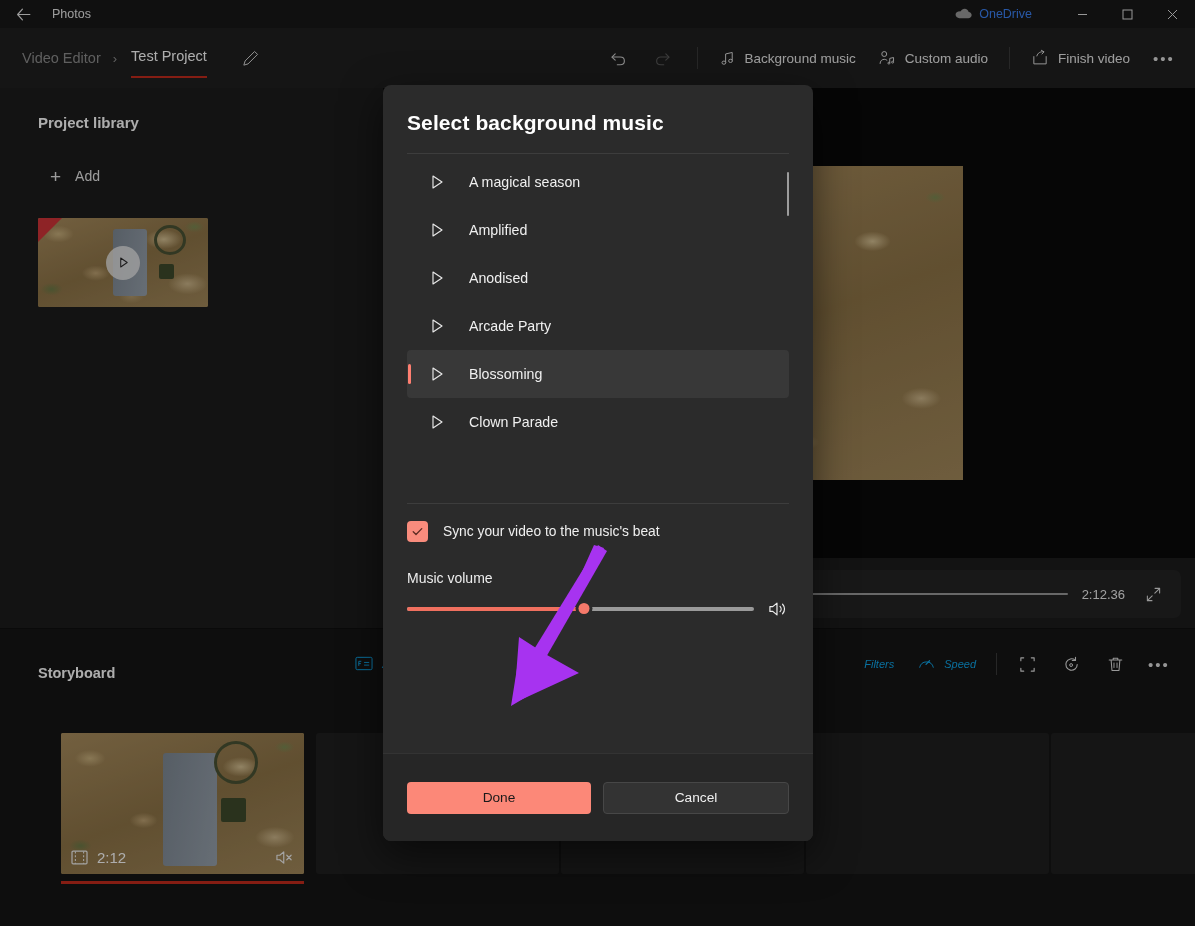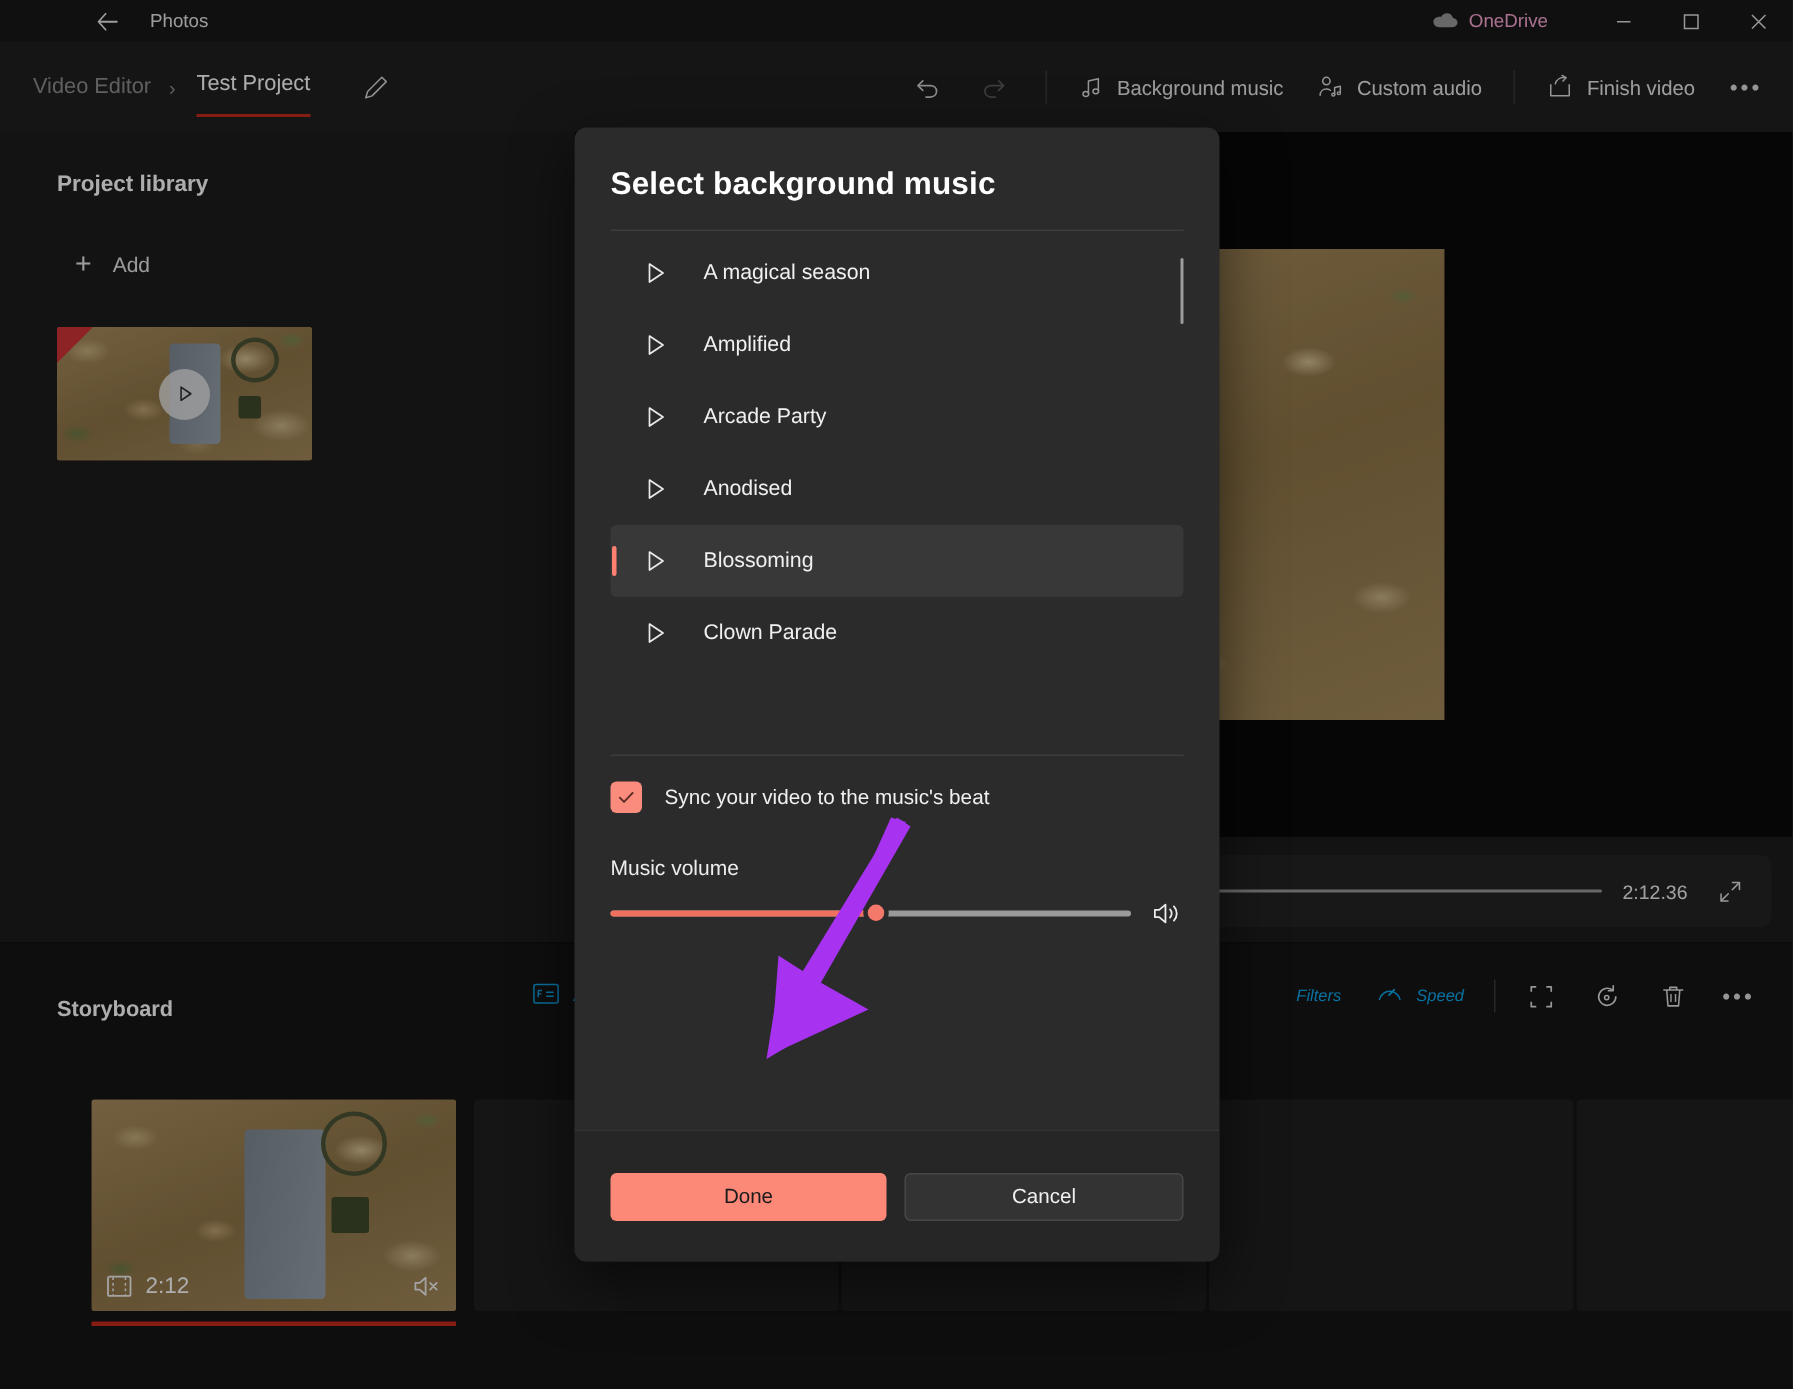--- a/index.html
+++ b/index.html
@@ -13,29 +13,29 @@
   #app {
     position: relative;
     width: 1195px; height: 926px;
     background: #202020;
   }
 
   
   .titlebar {
     position: absolute; left: 0; top: 0; width: 1195px; height: 28px;
     background: #191919;
-    display: flex; align-items: center; padding-left: 48px;
+    display: flex; align-items: center;
   }
   .tb-back {
     width: 46px; height: 28px; display: flex; align-items: center; justify-content: center;
     color: #e8e8e8; font-size: 15px;
   }
   .tb-title { font-size: 12.5px; color: #e6e6e6; margin-left: 6px; }
   .tb-right { margin-left: auto; display: flex; align-items: center; height: 28px; }
-  .onedrive { display: flex; align-items: center; gap: 7px; font-size: 12.5px; color: #f9a8d4; margin-right: 28px; }
+  .onedrive { display: flex; align-items: center; gap: 7px; font-size: 12.5px; color: #3b82f6; margin-right: 28px; }
   .cloud-icon { display: inline-block; }
   .wbtn {
     width: 45px; height: 28px; display: flex; align-items: center; justify-content: center;
     color: #e0e0e0;
   }
   .wbtn svg { display: block; }
 
   
   .cmdbar {
     position: absolute; left: 0; top: 28px; width: 1195px; height: 60px;
@@ -531,30 +531,30 @@
           </span>
           <span class="track-label">Amplified</span>
         </div>
 
         <div class="track-row">
           <span class="track-play">
             <svg width="16" height="16" viewBox="0 0 16 16">
                 <path d="M4 2l9 6-9 6z" fill="none" stroke="currentColor" stroke-width="1.15" stroke-linejoin="round"></path>
               </svg>
           </span>
-          <span class="track-label">Arcade Party</span>
+          <span class="track-label">Anodised</span>
         </div>
 
         <div class="track-row">
           <span class="track-play">
             <svg width="16" height="16" viewBox="0 0 16 16">
                 <path d="M4 2l9 6-9 6z" fill="none" stroke="currentColor" stroke-width="1.15" stroke-linejoin="round"></path>
               </svg>
           </span>
-          <span class="track-label">Anodised</span>
+          <span class="track-label">Arcade Party</span>
         </div>
 
         <div class="track-row selected">
           <span class="track-accent"></span>
           <span class="track-play">
             <svg width="16" height="16" viewBox="0 0 16 16">
                 <path d="M4 2l9 6-9 6z" fill="none" stroke="currentColor" stroke-width="1.15" stroke-linejoin="round"></path>
               </svg>
           </span>
           <span class="track-label">Blossoming</span>

